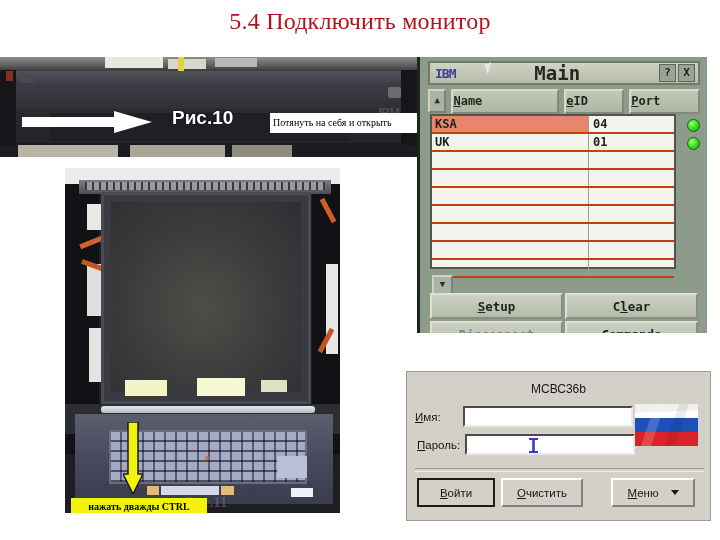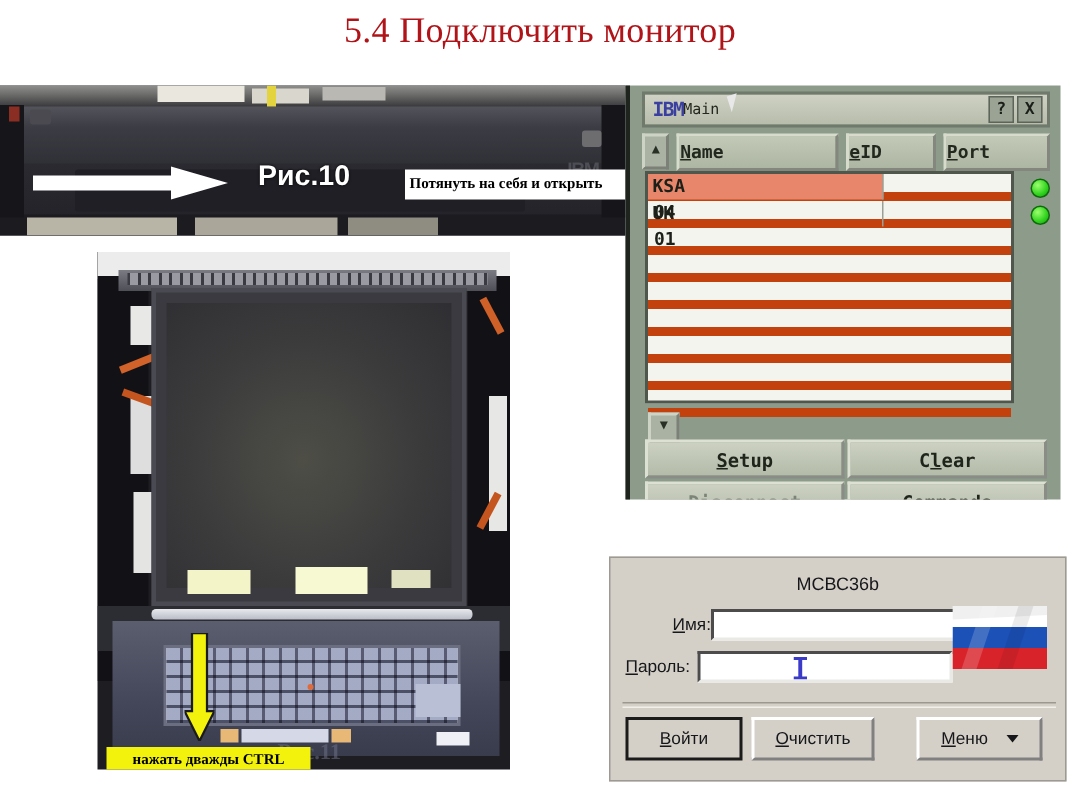--- a/index.html
+++ b/index.html
@@ -39,21 +39,21 @@
   .p1-knob{position:absolute;left:20px;top:16px;width:14px;height:10px;background:#4a4a50;border-radius:2px;}
   .p1-knob2{position:absolute;left:388px;top:30px;width:13px;height:11px;background:#6d6d70;border-radius:2px;}
   .p1-red{position:absolute;left:6px;top:14px;width:7px;height:10px;background:#8a2d22;}
   .arrow1{position:absolute;left:22px;top:52px;width:130px;height:26px;}
   .ris10{
     position:absolute;left:172px;top:50px;font-size:19px;font-weight:bold;color:#ffffff;
     font-family:"Liberation Sans", sans-serif;text-shadow:0 0 2px #000;
   }
   .cap1{
     position:absolute;left:270px;top:56px;width:150px;height:20px;background:#ffffff;color:#000;
-    font-family:"Liberation Serif", serif;font-weight:bold;font-size:10px;
+    font-family:"Liberation Serif", serif;font-weight:normal;font-size:10px;
     line-height:20px;padding-left:3px;box-sizing:border-box;white-space:nowrap;overflow:hidden;
   }
   .ibm-faint{position:absolute;right:18px;top:48px;font-size:13px;font-weight:bold;
     color:#4d4d55;font-family:"Liberation Sans",sans-serif;letter-spacing:-1px;}
 
   
   .photo2{position:absolute;left:65px;top:168px;width:275px;height:345px;overflow:hidden;background:#1d1d22;}
   .p2-topwhite{position:absolute;left:0;top:0;width:100%;height:18px;background:#ececec;}
   .p2-tray{position:absolute;left:14px;top:12px;width:252px;height:14px;
     background:linear-gradient(180deg,#7b7b83 0%,#4e4e57 100%);}
@@ -107,40 +107,40 @@
   .kvm{
     position:absolute;left:417px;top:57px;width:287px;height:276px;overflow:hidden;
     background:#8d9b8a;border-left:3px solid #1f241f;
     font-family:"DejaVu Sans Mono", monospace;
   }
   .kvm-tb{position:absolute;left:8px;top:4px;width:272px;height:24px;
     background:linear-gradient(180deg,#cfd2c4 0%,#b7bcab 100%);
     border:2px solid #6f7a6c;box-sizing:border-box;display:flex;align-items:center;}
   .kvm-ibm{color:#3b3fa0;font-weight:bold;font-size:13px;letter-spacing:-1px;
     padding-left:5px;font-family:"DejaVu Sans Mono", monospace;}
-  .kvm-title{flex:1;text-align:left;font-size:10px;font-weight:normal;color:#24281f;}
+  .kvm-title{flex:1;text-align:center;font-size:19px;font-weight:bold;color:#24281f;}
   .kvm-tbbtns{display:flex;gap:2px;padding-right:3px;}
   .kvm-tbbtn{width:15px;height:16px;background:#9aa394;border:1px solid #5d6459;
     font-size:11px;font-weight:bold;color:#1b1f18;text-align:center;line-height:15px;}
   .kvm-cursor{position:absolute;left:66px;top:6px;width:0;height:0;
     border-left:7px solid #e8e8e8;border-top:0 solid transparent;
     border-bottom:11px solid transparent;transform:rotate(-18deg);}
   .kvm-hdr{position:absolute;left:8px;top:32px;width:272px;height:24px;display:flex;align-items:center;gap:5px;}
   .kvm-scrollup{width:16px;height:20px;background:#a9b2a3;border:2px outset #cdd4c6;
     font-size:9px;text-align:center;line-height:18px;color:#2a2f26;}
   .kvm-colbtn{height:21px;background:linear-gradient(180deg,#c3c9b7 0%,#adb5a3 100%);
     border:2px outset #d6dbcb;font-size:12px;font-weight:bold;color:#23281f;
     display:flex;align-items:center;}
   .kvm-colbtn u{text-decoration:underline;}
   .kvm-col-name{width:115px;}
   .kvm-col-eid{width:62px;}
   .kvm-col-port{width:74px;}
   .kvm-table{position:absolute;left:10px;top:57px;width:246px;height:155px;
     background:#f3f4ee;border:2px solid #4f564c;box-sizing:border-box;}
-  .kvm-row{display:flex;height:18px;border-bottom:6px solid #c2410c;box-sizing:border-box;flex-direction:column;}
+  .kvm-row{display:flex;height:18px;border-bottom:2px solid #c2410c;box-sizing:border-box;}
   .kvm-c1{width:157px;border-right:1px solid #9aa094;box-sizing:border-box;
     font-size:12px;font-weight:bold;color:#1c2019;padding-left:3px;line-height:17px;}
   .kvm-c2{flex:1;font-size:12px;font-weight:bold;color:#1c2019;padding-left:4px;line-height:17px;}
   .kvm-row.sel .kvm-c1{background:#e8866b;}
   .kvm-dots{position:absolute;left:258px;top:59px;width:30px;}
   .kvm-dot{height:18px;display:flex;align-items:center;justify-content:center;}
   .kvm-dot i{display:block;width:11px;height:11px;border-radius:50%;
     background:radial-gradient(circle at 35% 32%,#9bff6e 0%,#2fd21d 60%,#119a0c 100%);
     border:1px solid #0d6b0a;}
   .kvm-dn{position:absolute;left:12px;top:218px;width:17px;height:17px;background:#a9b2a3;
@@ -155,21 +155,21 @@
 
   
   .login{
     position:absolute;left:406px;top:371px;width:305px;height:150px;
     background:#d4d0c8;border:1px solid #9d9a93;box-sizing:border-box;
     font-family:"Liberation Sans", sans-serif;
   }
   .login-title{position:absolute;left:0;top:10px;width:100%;text-align:center;
     font-size:12px;color:#16171a;}
   .login-row{position:absolute;display:flex;align-items:center;}
-  .login-row.r1{left:19px;top:34px;text-align:right;}
+  .login-row.r1{left:8px;top:34px;}
   .login-row.r2{left:10px;top:62px;}
   .login-lbl{width:48px;font-size:11.5px;color:#16171a;}
   .login-lbl u{text-decoration:underline;}
   .login-input{width:170px;height:21px;background:#ffffff;border:2px solid;
     border-color:#4c4c4c #e9e9e6 #e9e9e6 #4c4c4c;box-sizing:border-box;position:relative;}
   .ibeam{position:absolute;left:62px;top:2px;width:9px;height:15px;}
   .flag{position:absolute;left:228px;top:32px;width:63px;height:42px;overflow:hidden;}
   .login-sep{position:absolute;left:8px;top:96px;width:289px;height:2px;
     border-top:1px solid #9b988f;border-bottom:1px solid #f2efe9;}
   .login-btns{position:absolute;left:10px;top:106px;width:288px;height:30px;text-align:center;}

